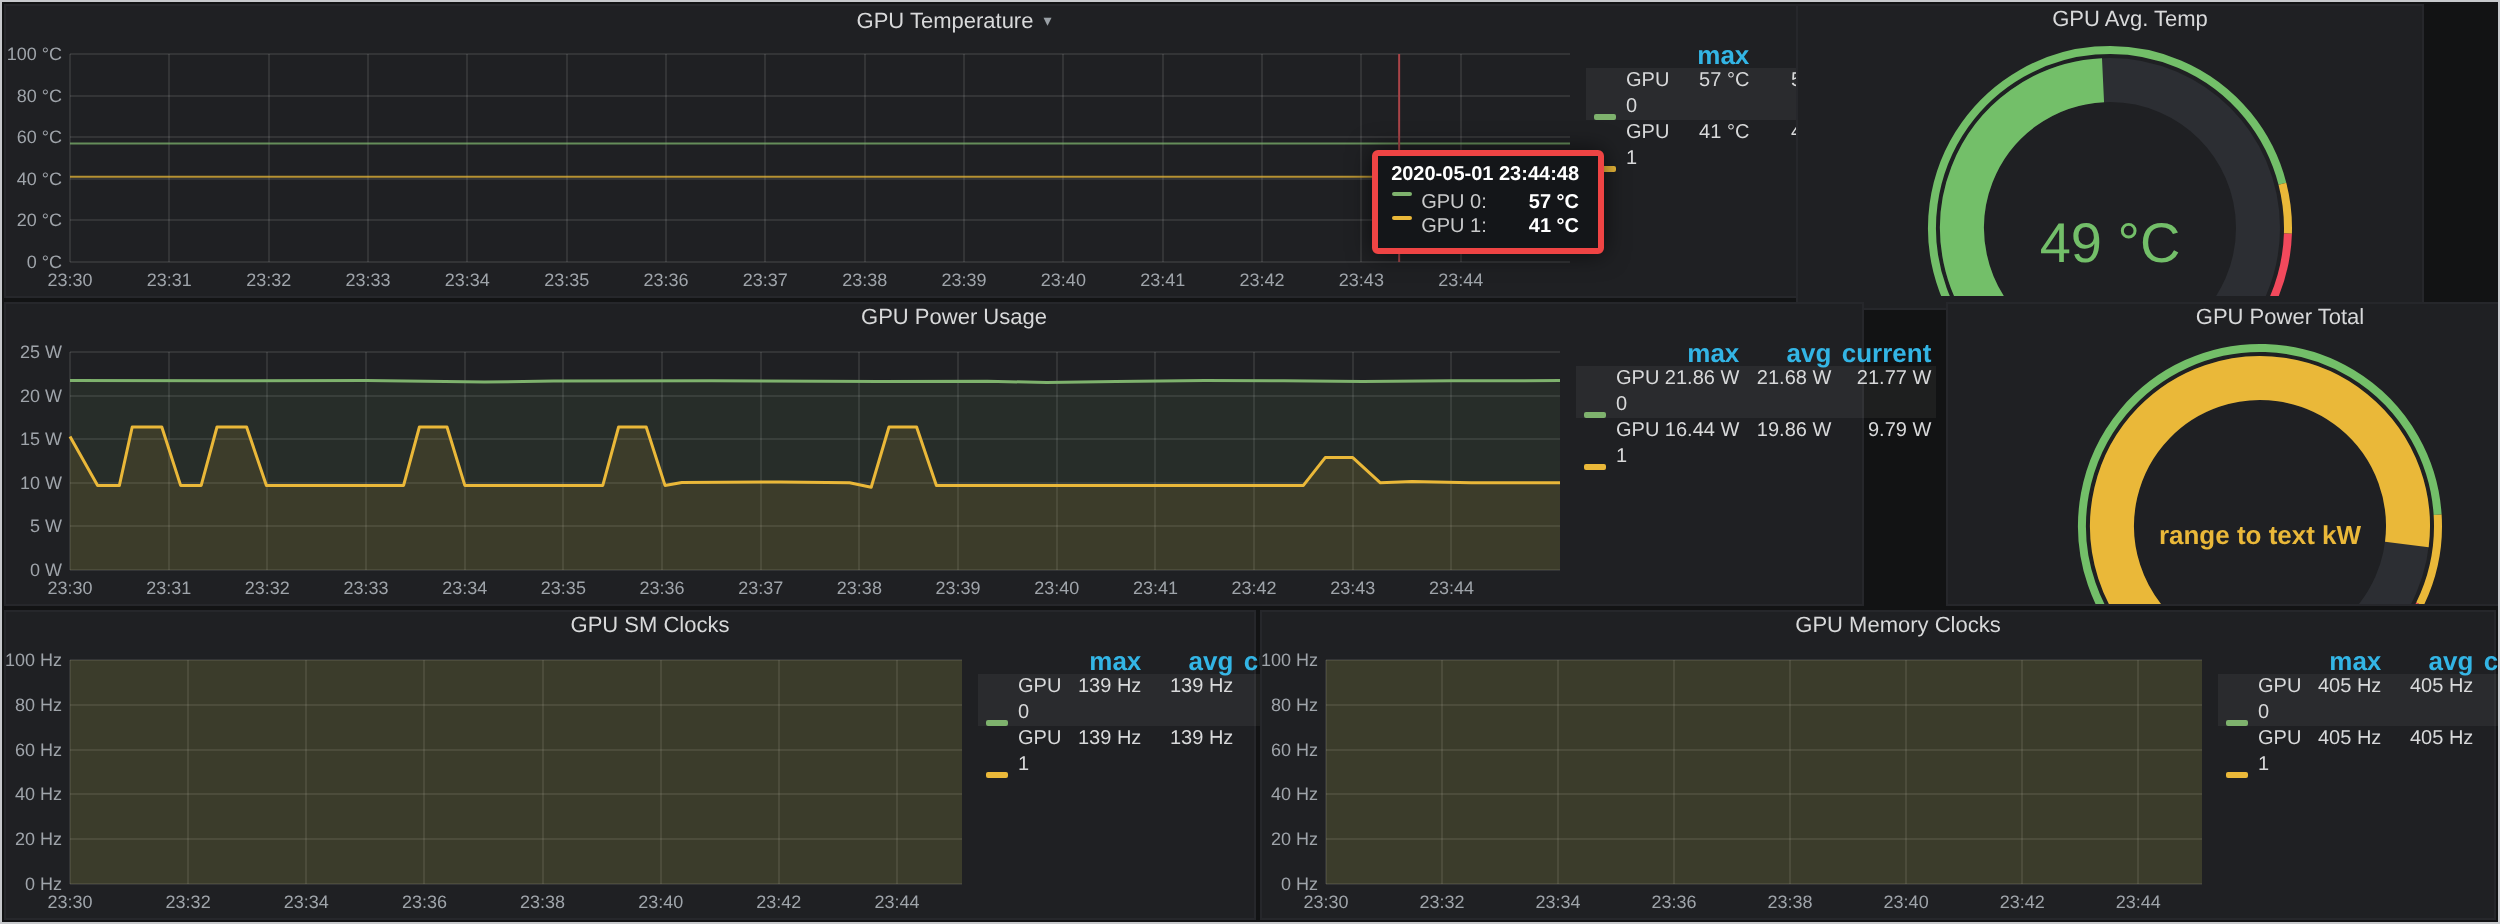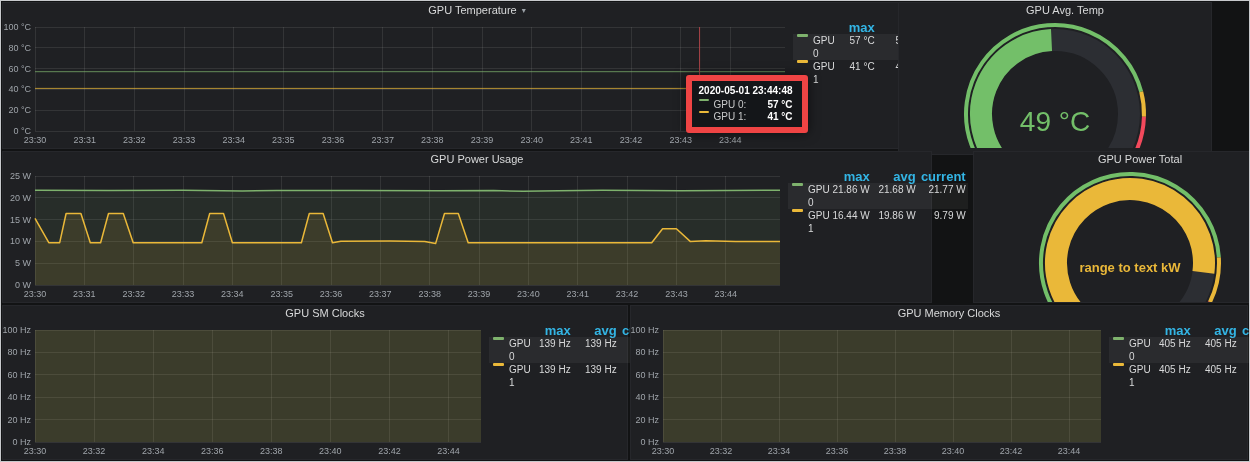--- a/index.html
+++ b/index.html
@@ -9,25 +9,25 @@
   .panel-title{height:16px;line-height:15px;text-align:center;font-size:11px;font-weight:500;color:#d8d9da;cursor:pointer;white-space:nowrap;margin-left:20px;}
   .caret{color:#9aa0a6;font-size:8px;margin-left:5px;vertical-align:1px;}
   .chart-host{position:absolute;left:0;right:0;top:16px;bottom:0;}
   svg{display:block;position:absolute;left:0;top:0;}
   .grid{stroke:rgba(255,255,255,0.09);stroke-width:1;shape-rendering:crispEdges;}
   .tick{fill:#9fa4aa;font-size:9px;font-family:"Liberation Sans",sans-serif;}
   .ty{text-anchor:end;}
   .tx{text-anchor:middle;}
   .legend{position:absolute;top:2px;right:3px;display:grid;grid-template-columns:auto 42px 46px 50px;font-size:10px;color:#d8d9da;line-height:13px;}
   .lh{color:#33b5e5;font-weight:bold;font-size:13px;text-align:right;padding-right:2px;}
-  .lname{display:flex;align-items:flex-start;gap:5px;padding-left:4px;cursor:pointer;}
+  .lname{display:flex;align-items:flex-end;gap:5px;padding-left:4px;cursor:pointer;}
   .ldash{width:11px;height:3px;border-radius:1px;flex:0 0 auto;}
   .lval{text-align:right;padding-right:2px;}
   .cellhl{background:rgba(255,255,255,0.05);}
-  .gtip{position:absolute;background:#141619;border:6px solid #ef4444;border-radius:3px;padding:4px 9px 5px 7px;font-size:10px;color:#c8c9ca;box-shadow:0 0 12px rgba(0,0,0,0.6);z-index:5;white-space:nowrap;}
+  .gtip{position:absolute;background:#141619;border:3px solid #ef4444;border-radius:3px;padding:4px 9px 5px 7px;font-size:10px;color:#c8c9ca;box-shadow:0 0 12px rgba(0,0,0,0.6);z-index:5;white-space:nowrap;}
   .ttime{font-weight:bold;color:#ffffff;margin-bottom:3px;}
   .trow{display:flex;margin-top:1px;}
   .tdash{width:10px;height:2px;border-radius:1px;margin-right:5px;flex:0 0 auto;}
   .tname{margin-right:10px;}
   .tval{font-weight:bold;color:#ffffff;margin-left:auto;}
   .gv-big{font-size:28px;font-weight:400;font-family:"Liberation Sans",sans-serif;}
   .gv-small{font-size:13px;font-weight:bold;font-family:"Liberation Sans",sans-serif;}
   .resize{position:absolute;right:1px;bottom:1px;width:9px;height:9px;clip-path:polygon(100% 0,100% 100%,0 100%);background:repeating-linear-gradient(-45deg,transparent 0 2px,#595c61 2px 3px);cursor:nwse-resize;}
 </style>
 </head>

